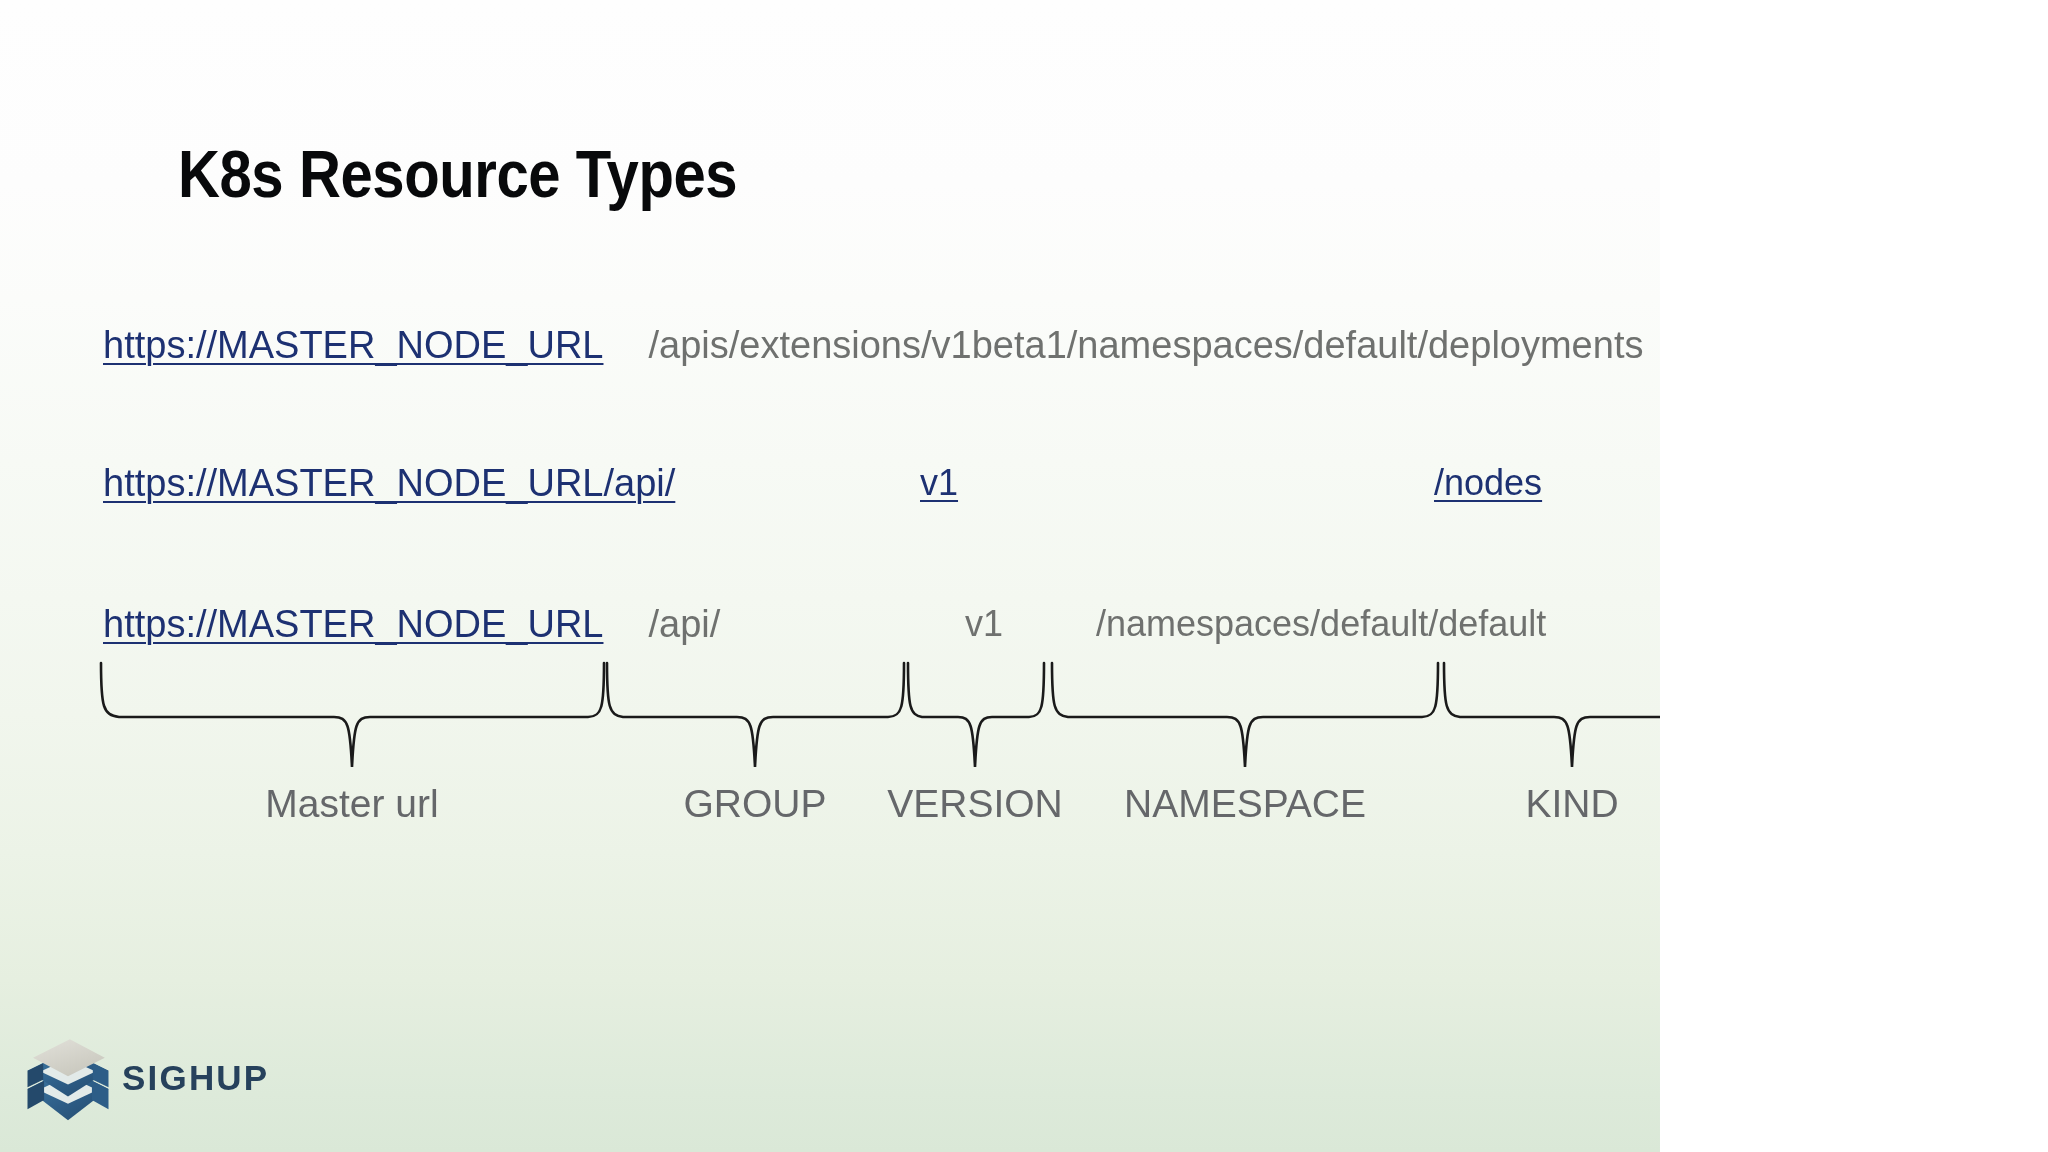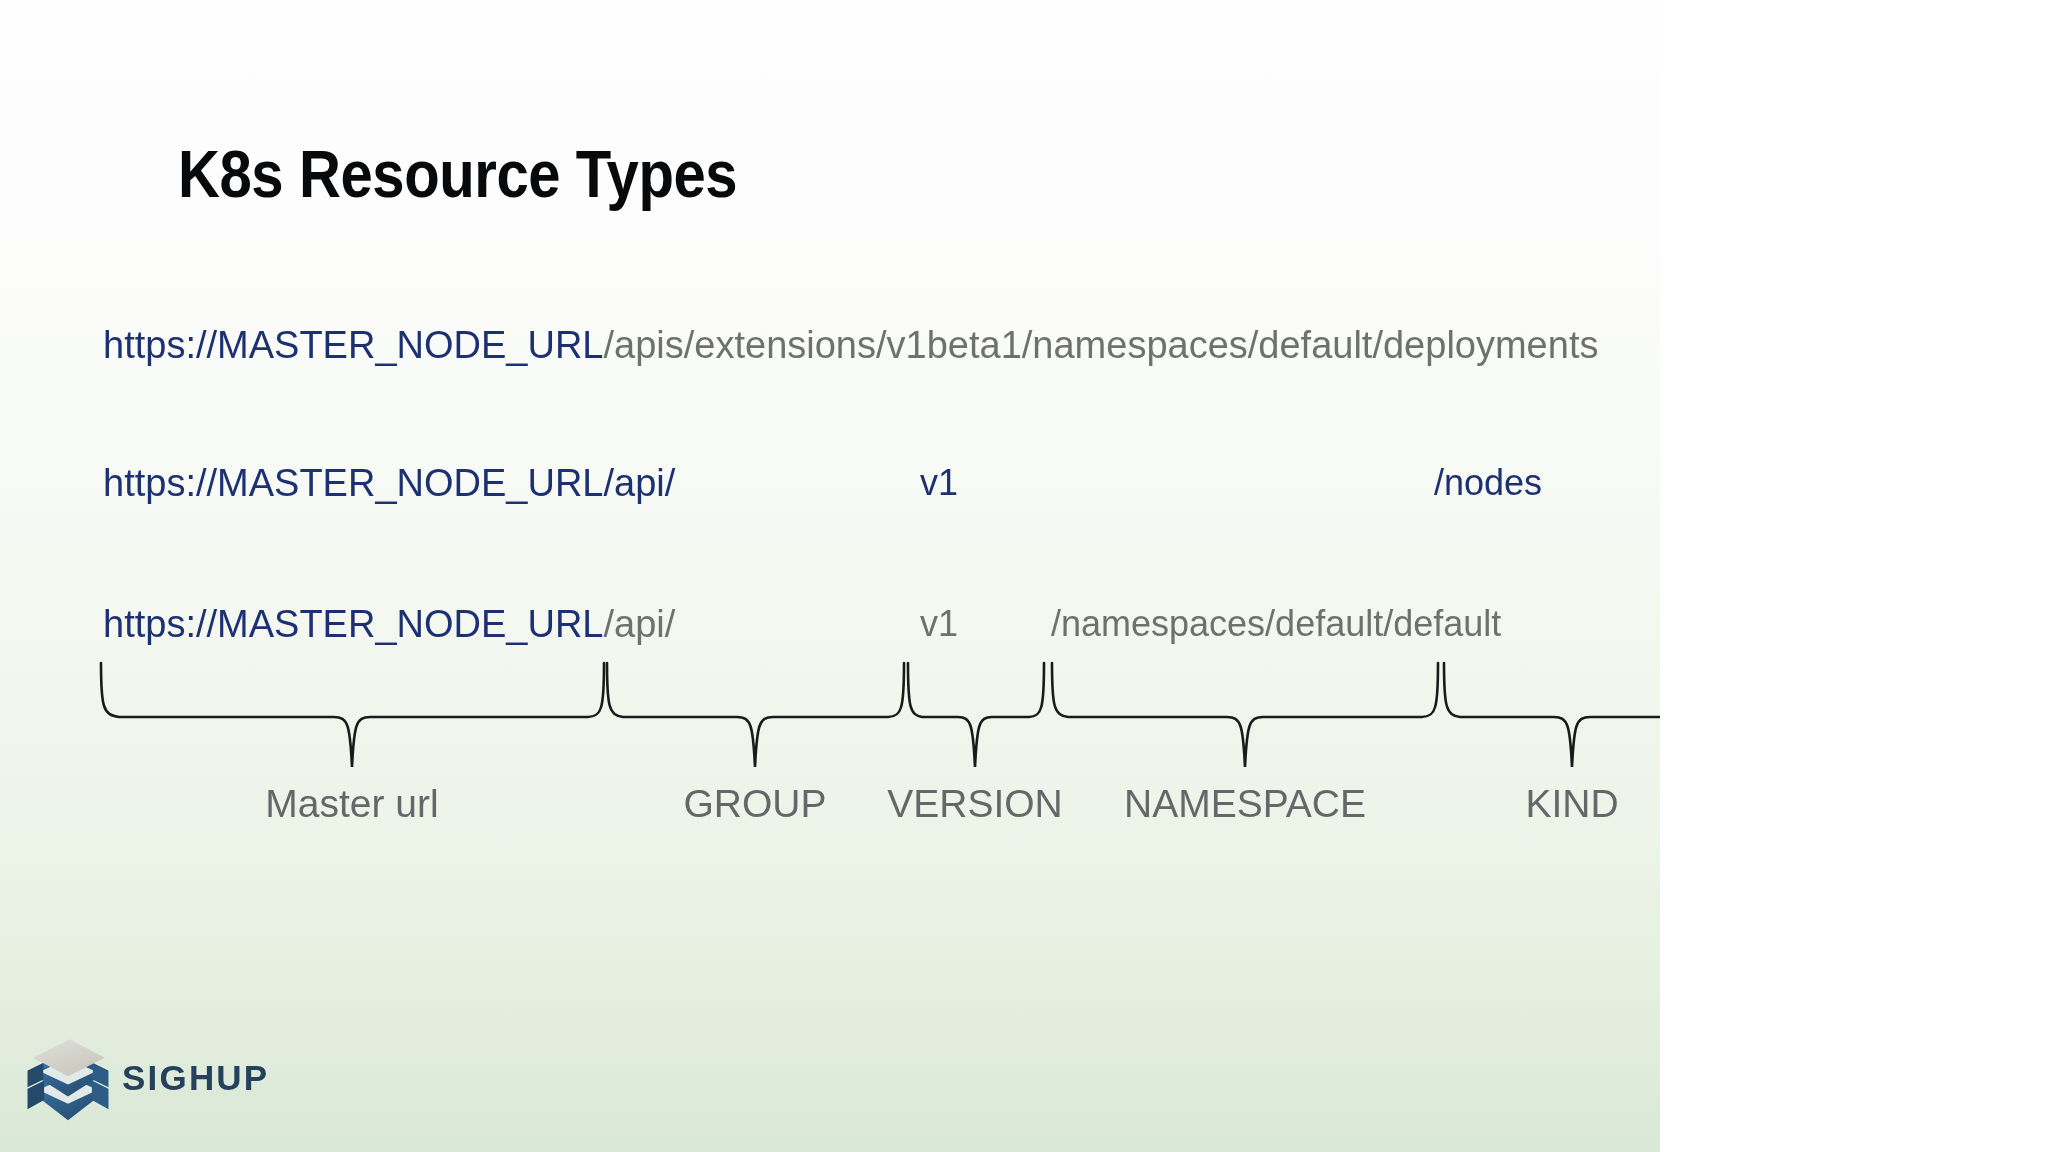--- a/index.html
+++ b/index.html
@@ -53,25 +53,27 @@
     white-space: nowrap;
     font-size: 38px;
     line-height: 46px;
     color: #6b6d6b;
   }
   .url-row span {
     white-space: pre;
   }
   .seg-link {
     color: #1d3172;
+    text-decoration: underline;
     text-underline-offset: 5px;
     text-decoration-thickness: 2px;
   }
   .seg-plain {
     color: #6f716f;
+    margin-left: 45px;
   }
 
   #url-row-1 { left: 103px; top: 322px; }
   #url-row-2 { left: 103px; top: 460px; }
   #url-row-3 { left: 103px; top: 601px; }
 
   .abs-seg {
     position: absolute;
     white-space: nowrap;
     font-size: 36px;

